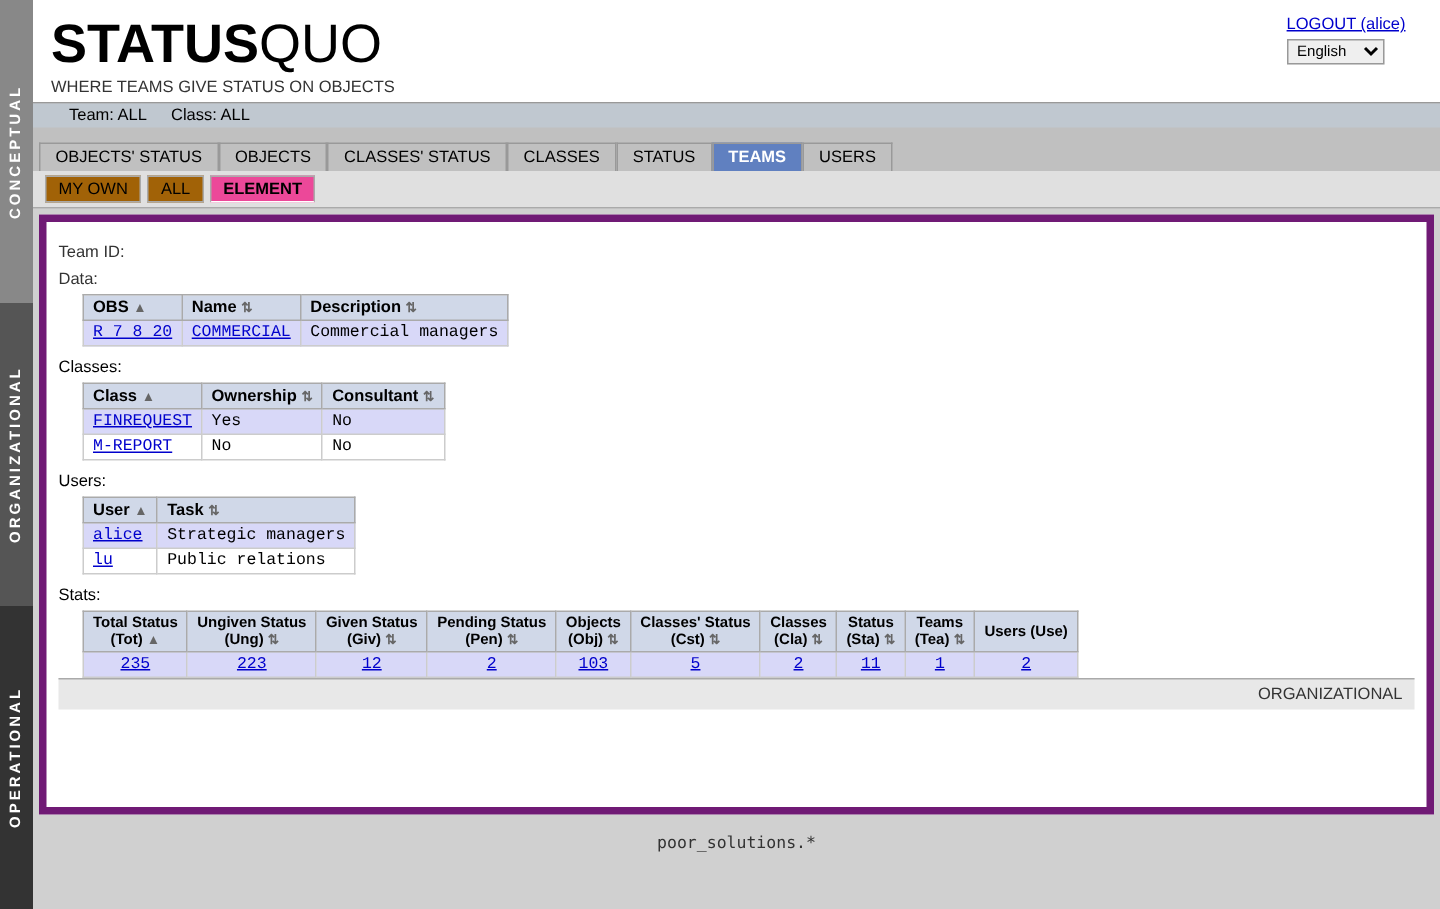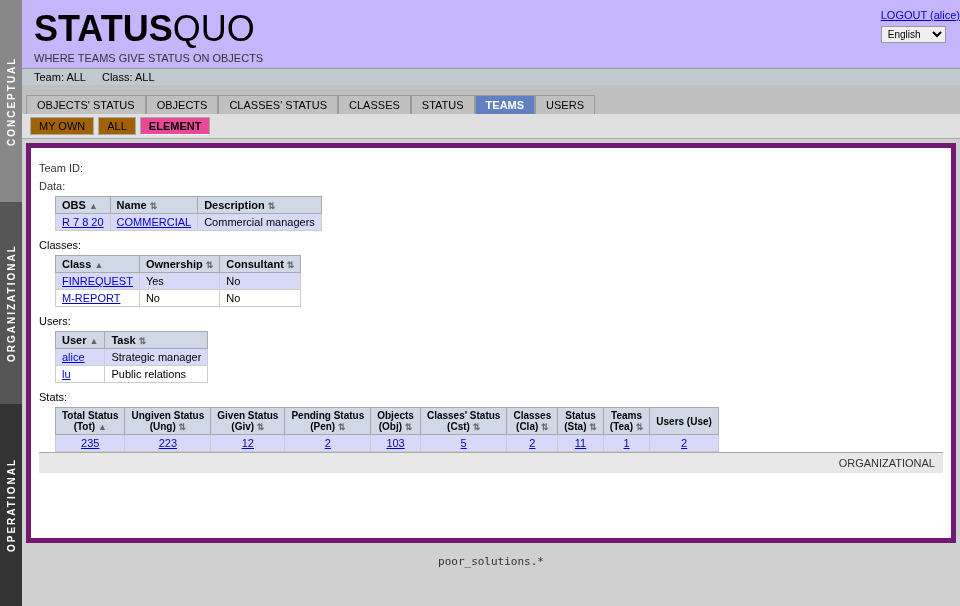--- a/index.html
+++ b/index.html
@@ -34,41 +34,41 @@
 
     
     .main-wrapper {
       margin-left: 22px;
       min-height: 100vh;
       background: #d0d0d0;
     }
 
     
     .header {
-      background: #c4b5fd;
+      background: #ffffff;
       padding: 8px 12px 4px 12px;
       position: relative;
     }
     .logo {
       font-size: 36px;
       font-weight: bold;
       color: black;
     }
     .logo span.quo {
       font-weight: normal;
     }
     .tagline {
       font-size: 11px;
       color: #333;
       margin-top: 2px;
     }
     .header-top-right {
       position: absolute;
       top: 8px;
-      right: 0;
+      right: 23px;
       text-align: right;
     }
     .logout-link {
       font-size: 11px;
       color: #0000cc;
       text-decoration: underline;
       cursor: pointer;
     }
     .lang-select-container {
       display: flex;
@@ -82,21 +82,21 @@
       padding: 1px 2px;
     }
 
     
     .nav-bar {
       background: #c0c0c0;
       border-top: 1px solid #999;
     }
     .team-class-row {
       background: #c0c8d0;
-      padding: 2px 12px;
+      padding: 2px 24px;
       font-size: 11px;
       display: flex;
       gap: 16px;
       align-items: center;
     }
     .nav-tabs {
       display: flex;
       padding: 0 4px;
       margin-top: 10px;
     }
@@ -167,20 +167,21 @@
       background: #d0d8e8;
       border: 1px solid #aaa;
       padding: 2px 6px;
       text-align: left;
       font-weight: bold;
       cursor: pointer;
     }
     table td {
       border: 1px solid #ccc;
       padding: 2px 6px;
+      font-family: Liberation Mono, monospace;
     }
     .sort-arrow {
       font-size: 9px;
       color: #666;
     }
     tr.highlight {
       background: #d8d8f8;
     }
     a.table-link {
       color: #0000cc;
@@ -324,21 +325,21 @@
     <table style="margin-left:16px;">
       <thead>
         <tr>
           <th>User <span class="sort-arrow">▲</span></th>
           <th>Task <span class="sort-arrow">⇅</span></th>
         </tr>
       </thead>
       <tbody>
         <tr class="highlight">
           <td><a class="table-link">alice</a></td>
-          <td>Strategic manager</td>
+          <td>Strategic managers</td>
         </tr>
         <tr>
           <td><a class="table-link">lu</a></td>
           <td>Public relations</td>
         </tr>
       </tbody>
     </table>
 
     <div class="section-label">Stats:</div>
     <table class="stats-table" style="margin-left:16px;">

